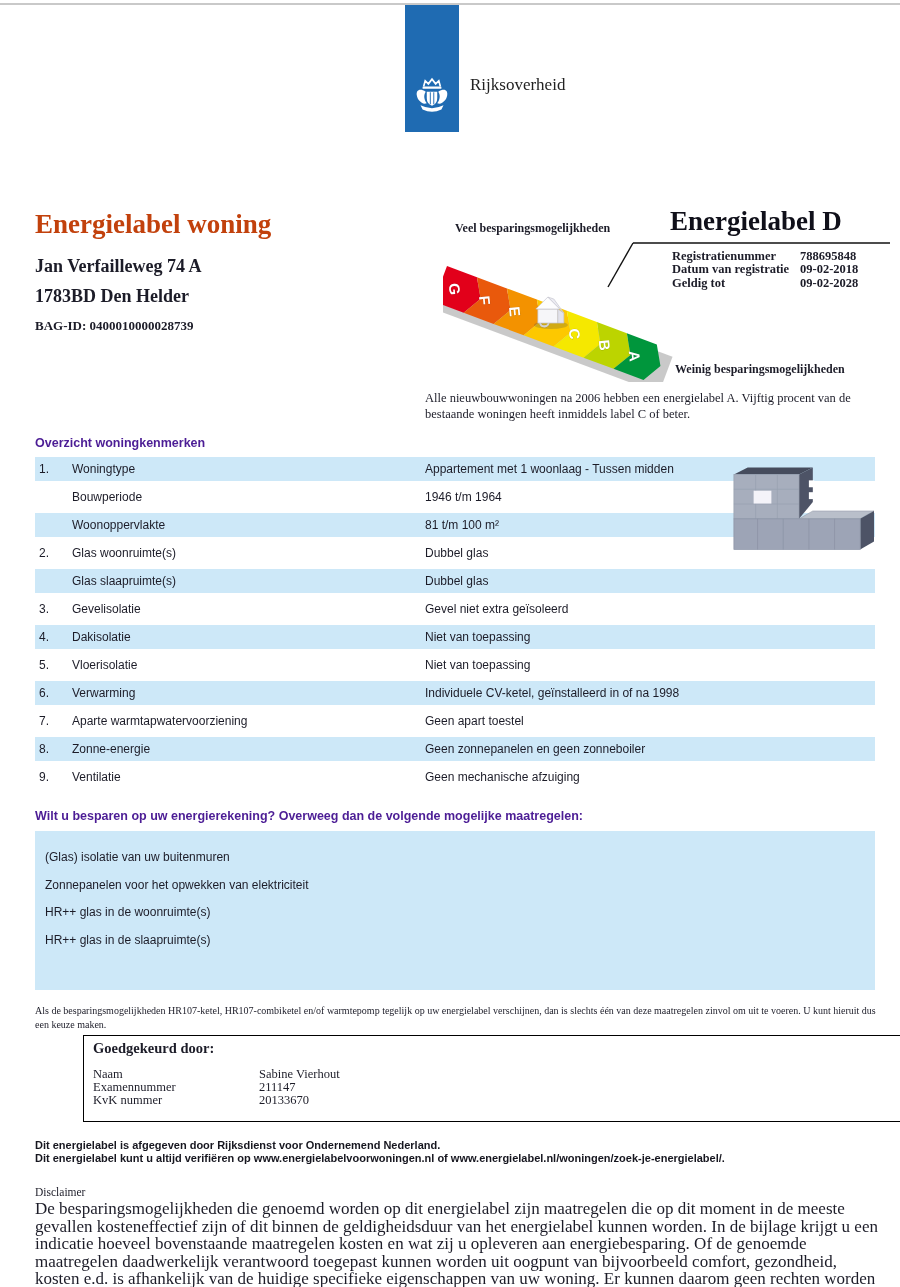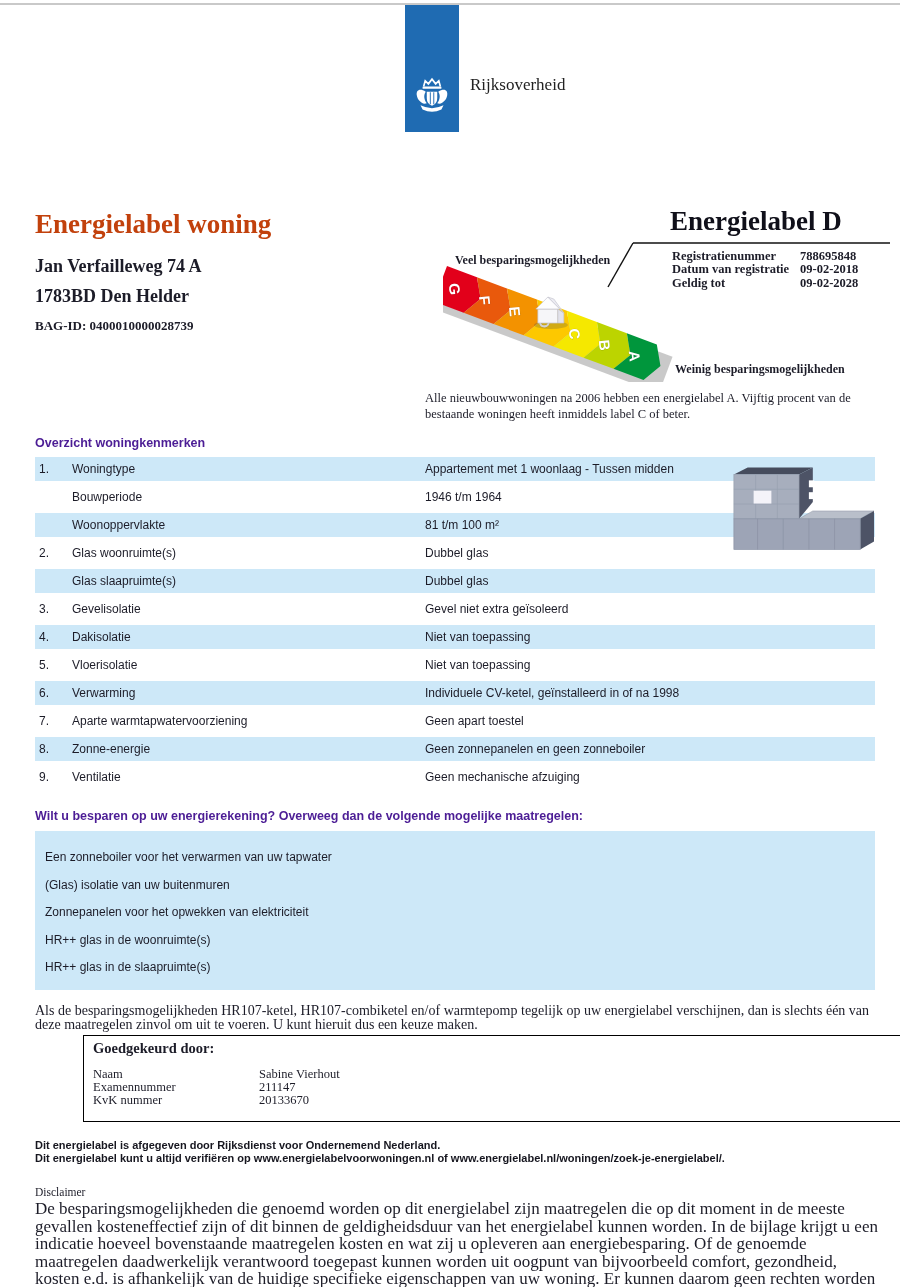--- a/index.html
+++ b/index.html
@@ -11,21 +11,21 @@
 
   .ribbon{position:absolute;left:405px;top:5px;width:54px;height:127px;background:#1f6bb2;}
   .emblem{position:absolute;left:4px;bottom:13px;width:46px;height:42px;}
   .logo-text{position:absolute;left:470px;top:75px;font-size:17px;color:#222;}
 
   .h1{position:absolute;left:35px;top:209px;font-size:27px;font-weight:bold;color:#c2410c;}
   .addr1{position:absolute;left:35px;top:256px;font-size:18px;font-weight:bold;}
   .addr2{position:absolute;left:35px;top:286px;font-size:18px;font-weight:bold;}
   .bag{position:absolute;left:35px;top:318px;font-size:13px;font-weight:bold;}
 
-  .veel{position:absolute;left:455px;top:221px;font-size:12px;font-weight:bold;margin-top:32px;}
+  .veel{position:absolute;left:455px;top:221px;font-size:12px;font-weight:bold;}
   .weinig{position:absolute;left:675px;top:362px;font-size:12px;font-weight:bold;}
   .scale-svg{position:absolute;left:443px;top:240px;}
   .seg-letter{fill:#fff;font-family:"Liberation Sans",sans-serif;font-weight:bold;font-size:15px;
               text-anchor:middle;paint-order:stroke;stroke:rgba(0,0,0,.22);stroke-width:.6px;}
   .h2{position:absolute;left:670px;top:206px;font-size:27px;font-weight:bold;color:#10101a;}
   .callout-svg{position:absolute;left:430px;top:200px;pointer-events:none;}
   .reg{position:absolute;left:672px;top:250px;width:218px;}
   .reg-row{display:flex;font-family:"Liberation Serif",serif;font-size:12.5px;font-weight:bold;line-height:13.4px;}
   .reg-row .rl{flex:0 0 128px;}
   .intro-note{position:absolute;left:425px;top:390px;width:447px;font-family:"Liberation Serif",serif;
@@ -41,21 +41,21 @@
   .crow .lbl{left:37px;}
   .crow .val{left:390px;}
   .building-svg{position:absolute;left:726px;top:462px;}
 
   .h3-measures{left:35px;top:809px;}
   .measures-box{position:absolute;left:35px;top:831px;width:840px;height:159px;background:#cde8f8;
                 padding-top:13px;box-sizing:border-box;}
   .m-item{height:27.6px;line-height:27.6px;padding-left:10px;font-size:12px;}
 
   .hr107-note{position:absolute;left:35px;top:1004px;width:845px;font-family:"Liberation Serif",serif;
-              font-size:14px;line-height:13.5px;}
+              font-size:10px;line-height:13.5px;}
 
   .approval-box{position:absolute;left:35px;top:1035px;width:855px;height:87px;border:1.5px solid #000;
                 box-sizing:border-box;margin-left:48px;}
   .app-heading{position:absolute;left:9px;top:4px;font-family:"Liberation Serif",serif;
                font-size:14.5px;font-weight:bold;}
   .app-fields{position:absolute;left:9px;top:32px;font-family:"Liberation Serif",serif;
               font-size:12.5px;line-height:13.2px;}
   .app-row{display:flex;}
   .app-row .al{flex:0 0 166px;}
   .conform{position:absolute;right:9px;top:45px;text-align:right;font-family:"Liberation Serif",serif;
@@ -240,21 +240,20 @@
     <rect x="8" y="57" width="128" height="31" fill="#9da4b6" stroke="#8a92a4" stroke-width="0.7"></rect>
     <line x1="32" y1="57" x2="32" y2="88" stroke="#8a92a4" stroke-width="0.7"></line>
     <line x1="58" y1="57" x2="58" y2="88" stroke="#8a92a4" stroke-width="0.7"></line>
     <line x1="84" y1="57" x2="84" y2="88" stroke="#8a92a4" stroke-width="0.7"></line>
     <line x1="110" y1="57" x2="110" y2="88" stroke="#8a92a4" stroke-width="0.7"></line>
   </svg>
 
   <div class="h3 h3-measures">Wilt u besparen op uw energierekening? Overweeg dan de volgende mogelijke maatregelen:</div>
   <div class="measures-box">
 
-      <div class="m-item alt">Een zonneboiler voor het verwarmen van uw tapwater</div>
 
       <div class="m-item">(Glas) isolatie van uw buitenmuren</div>
 
       <div class="m-item alt">Zonnepanelen voor het opwekken van elektriciteit</div>
 
       <div class="m-item">HR++ glas in de woonruimte(s)</div>
 
       <div class="m-item alt">HR++ glas in de slaapruimte(s)</div>
     </div>
 

